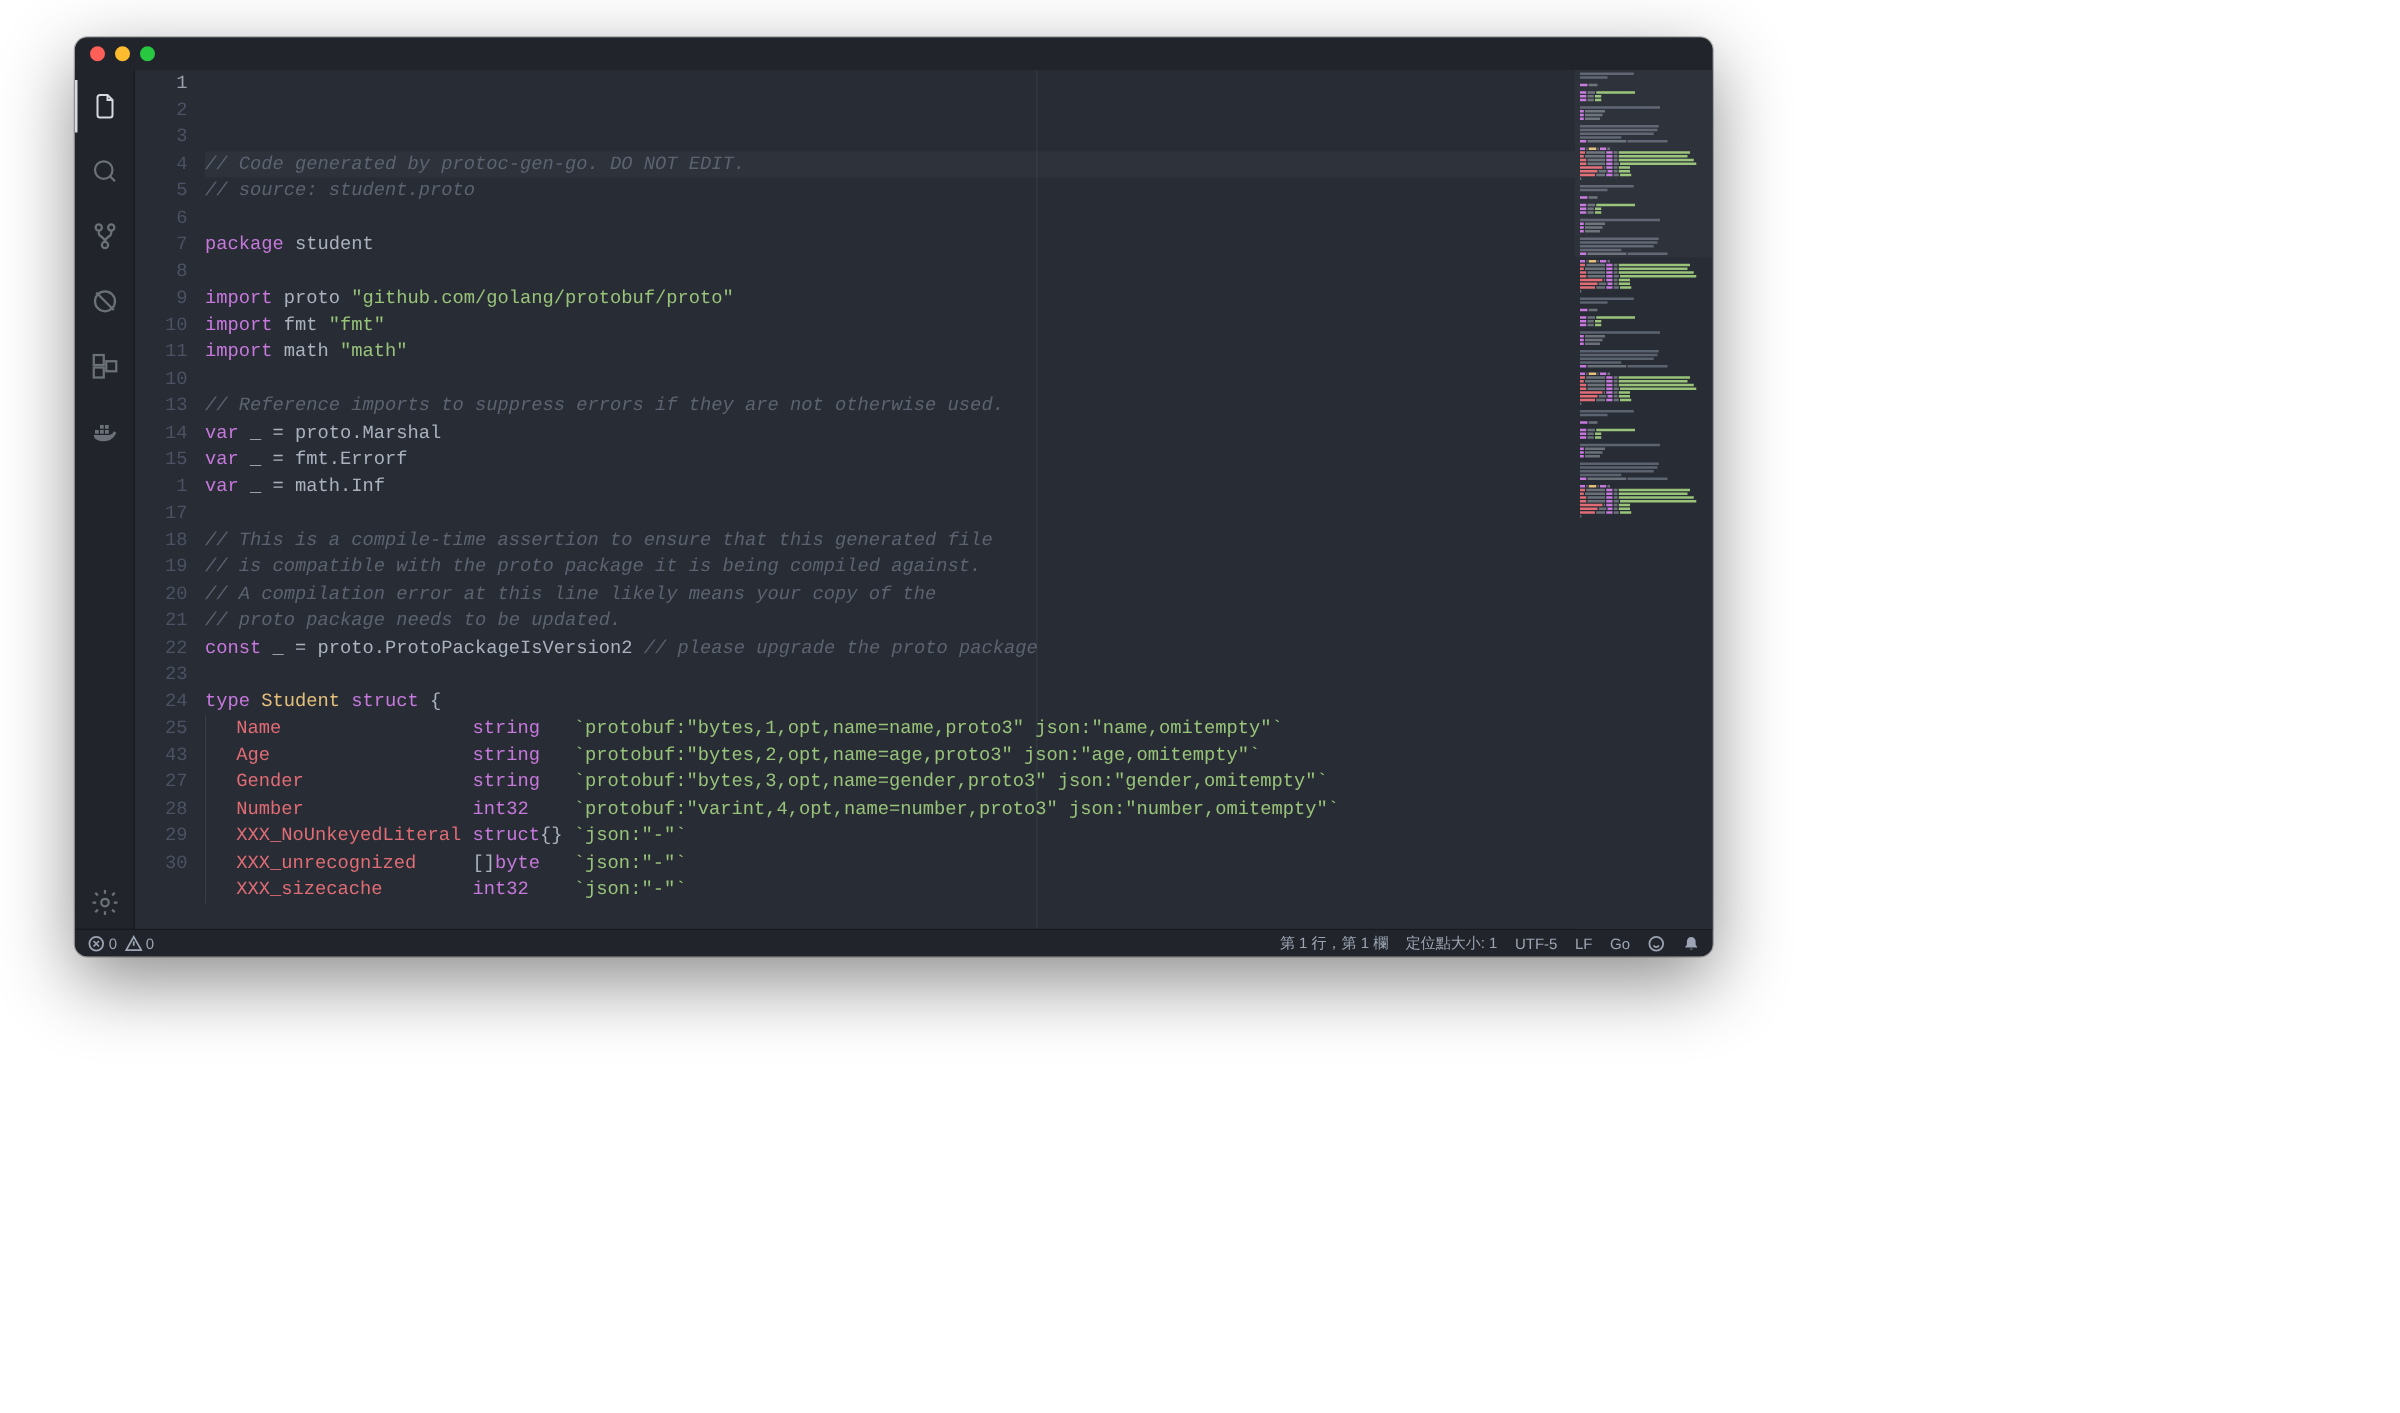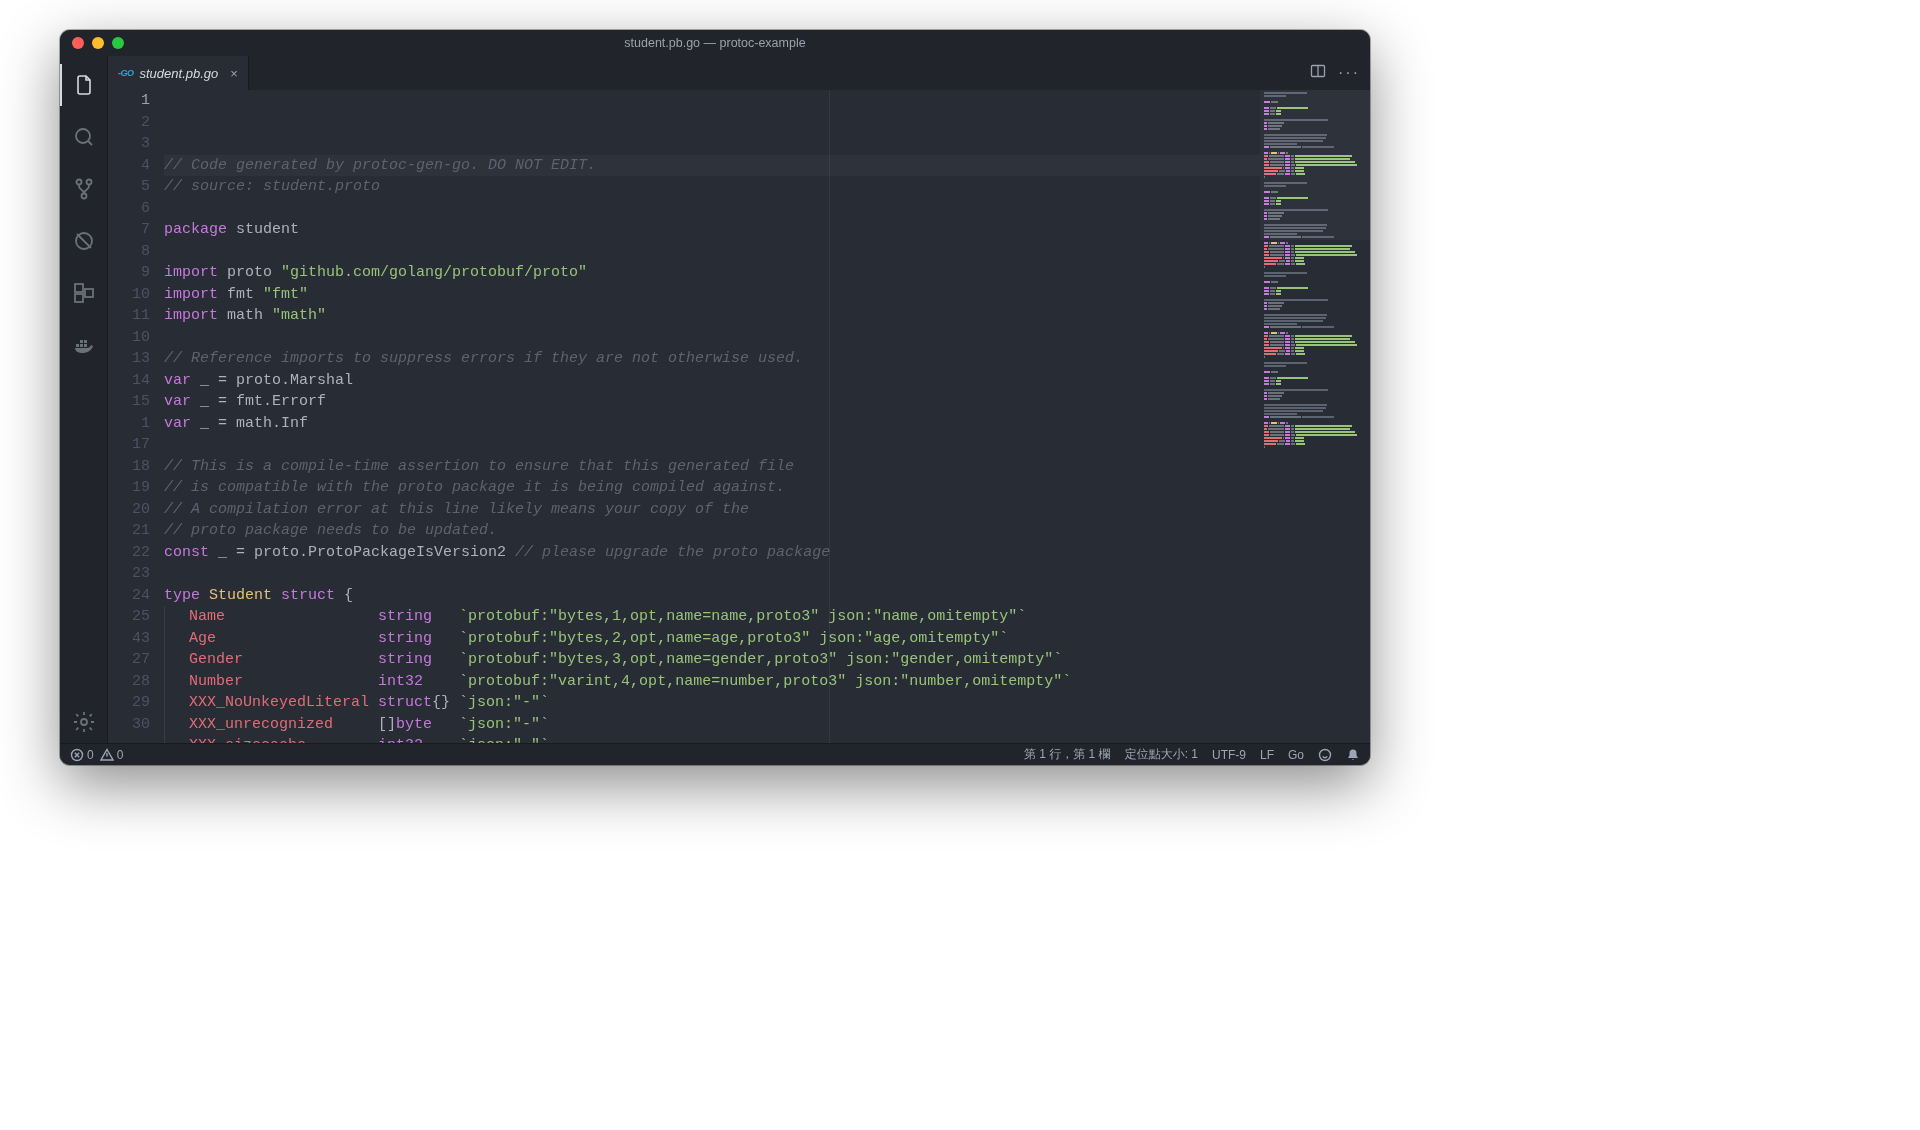--- a/index.html
+++ b/index.html
@@ -203,21 +203,20 @@
 
 <div class="page">
   <div class="window">
 
     <div class="titlebar">
       <div class="traffic">
         <span class="t-close"></span>
         <span class="t-min"></span>
         <span class="t-max"></span>
       </div>
-      <div class="winTitle">student.pb.go — protoc-example</div>
     </div>
 
     <div class="body">
 
       <div class="activity">
         <div class="act active">
           <svg viewBox="0 0 24 24" fill="none" stroke="currentColor" stroke-width="1.6">
               <path d="M8 3h6l4 4v12a2 2 0 0 1-2 2H8a2 2 0 0 1-2-2V5a2 2 0 0 1 2-2z"></path>
               <path d="M14 3v4h4"></path>
             </svg>
@@ -257,36 +256,20 @@
         <div class="spacer"></div>
         <div class="act">
           <svg viewBox="0 0 24 24" fill="none" stroke="currentColor" stroke-width="1.8">
               <circle cx="12" cy="12" r="3"></circle>
               <path d="M12 2v3m0 14v3M4.2 4.2l2.1 2.1m11.4 11.4 2.1 2.1M2 12h3m14 0h3M4.2 19.8l2.1-2.1m11.4-11.4 2.1-2.1"></path>
             </svg>
         </div>
       </div>
 
       <div class="main">
-        <div class="tabs">
-          <div class="tab">
-            <span class="goicon">-GO</span>
-            <span>student.pb.go</span>
-            <span class="close">×</span>
-          </div>
-          <div class="tabs-actions">
-            <span>
-              <svg viewBox="0 0 16 16" fill="none" stroke="currentColor" stroke-width="1.3">
-                  <rect x="1.5" y="2.5" width="13" height="11" rx="1"></rect>
-                  <path d="M8 2.5v11"></path>
-                </svg>
-            </span>
-            <span class="ellipsis">···</span>
-          </div>
-        </div>
 
         <div class="editor-wrap">
           <div class="editor">
             <div class="gutter" id="gutter">
                 <div class="line hl">1</div>
                 <div class="line">2</div>
                 <div class="line">3</div>
                 <div class="line">4</div>
                 <div class="line">5</div>
                 <div class="line">6</div>
@@ -830,21 +813,21 @@
         <span class="stat-item">
           <svg viewBox="0 0 14 14" fill="none" stroke="currentColor" stroke-width="1.4">
               <path d="M7 1.5 13 12H1L7 1.5zM7 5v3.5m0 1.5v.01"></path>
             </svg>
           <span>0</span>
         </span>
       </div>
       <div class="right">
         <span>第 1 行，第 1 欄</span>
         <span>定位點大小: 1</span>
-        <span>UTF-9</span>
+        <span>UTF-5</span>
         <span>LF</span>
         <span>Go</span>
         <span>
           <svg viewBox="0 0 14 14" fill="none" stroke="currentColor" stroke-width="1.4">
               <circle cx="7" cy="7" r="5.5"></circle>
               <path d="M4.8 8.4c.6.8 1.4 1.3 2.2 1.3s1.6-.5 2.2-1.3M5 5.5h.01M9 5.5h.01"></path>
             </svg>
         </span>
         <span>
           <svg viewBox="0 0 14 14" fill="currentColor">

